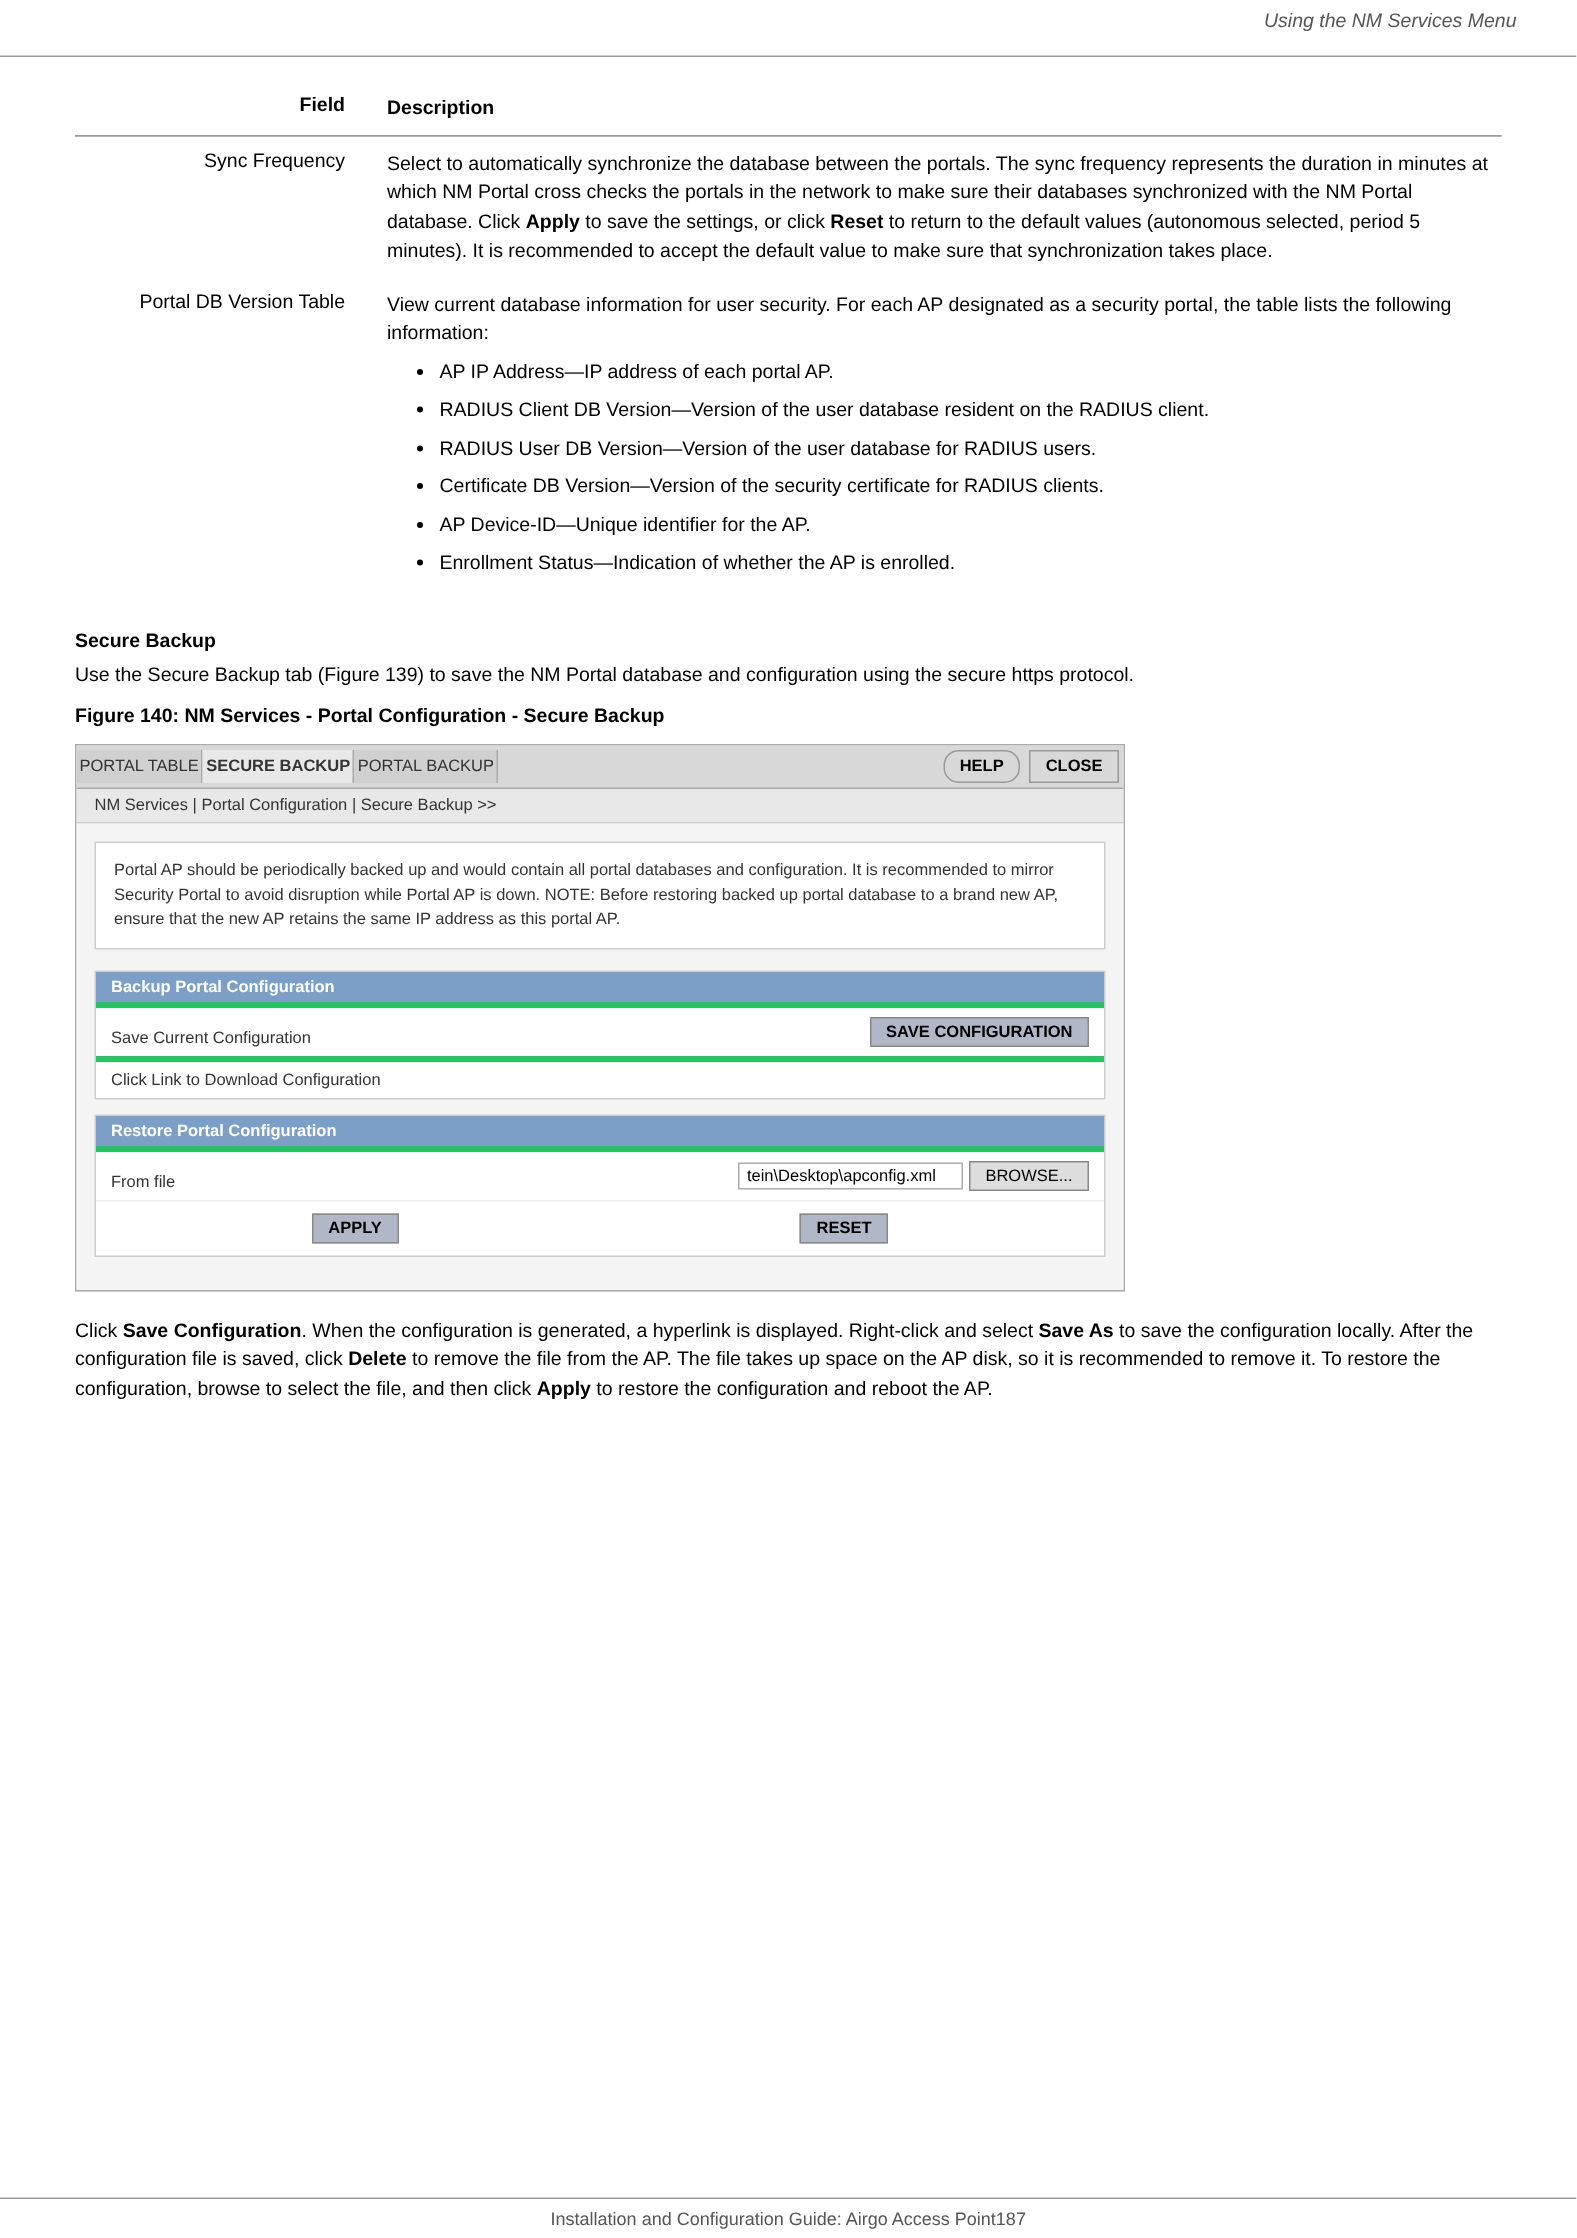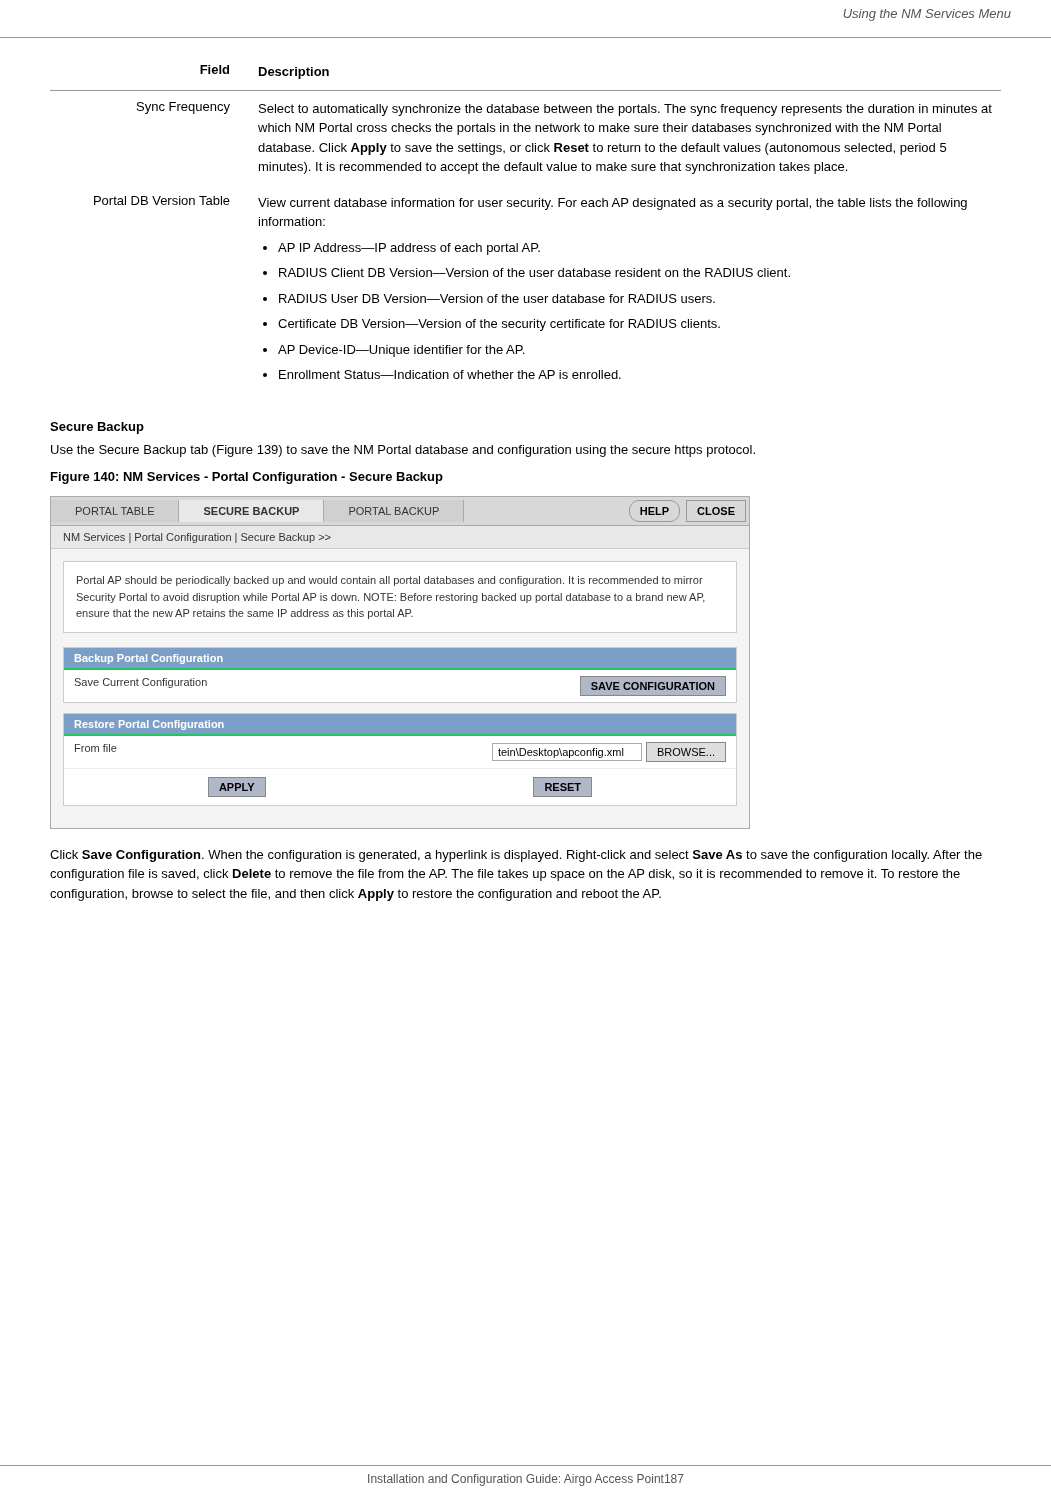--- a/index.html
+++ b/index.html
@@ -68,20 +68,21 @@
     }
 
     .bullet-list {
       list-style: disc;
       padding-left: 20px;
       margin-top: 6px;
     }
     .bullet-list li {
       margin-bottom: 6px;
       line-height: 1.5;
+      margin-left: 15px;
     }
 
     
     .section-heading {
       font-weight: bold;
       font-size: 13px;
       margin-bottom: 6px;
     }
 
     .section-para {
@@ -108,21 +109,21 @@
 
     .panel-tab-bar {
       background: #d8d8d8;
       border-bottom: 1px solid #aaa;
       display: flex;
       align-items: center;
       padding: 0;
     }
 
     .panel-tab {
-      padding: 5px 24px;
+      padding: 5px 2px;
       border-right: 1px solid #aaa;
       font-size: 11px;
       color: #333;
       background: #d0d0d0;
       cursor: pointer;
     }
     .panel-tab.active {
       background: #e8e8e8;
       font-weight: bold;
     }
@@ -180,23 +181,23 @@
     .config-section-header {
       background: #7b9fc7;
       color: #fff;
       font-weight: bold;
       font-size: 11px;
       padding: 4px 10px;
     }
 
     .config-row {
       display: flex;
-      align-items: flex-start;
+      align-items: flex-end;
       padding: 6px 10px;
-      border-top: 2px solid #22c55e;
+      border-top: 4px solid #22c55e;
       font-size: 11px;
     }
     .config-row:first-of-type {
       border-top: none;
     }
 
     .config-row-label {
       flex: 1;
       font-size: 11px;
       color: #333;
@@ -326,20 +327,24 @@
         <div class="info-box">Portal AP should be periodically backed up and would contain all portal databases and configuration. It is recommended to mirror Security Portal to avoid disruption while Portal AP is down. NOTE: Before restoring backed up portal database to a brand new AP, ensure that the new AP retains the same IP address as this portal AP.</div>
 
         <div class="config-section">
           <div class="config-section-header">Backup Portal Configuration</div>
           <div class="config-row">
             <div class="config-row-label">Save Current Configuration</div>
             <div class="config-row-control">
               <button class="panel-small-btn">SAVE CONFIGURATION</button>
             </div>
           </div>
+          <div class="config-row">
+            <div class="config-row-label">Click Link to Download Configuration</div>
+            <div class="config-row-control"></div>
+          </div>
         </div>
 
         <div class="config-section">
           <div class="config-section-header">Restore Portal Configuration</div>
           <div class="config-row">
             <div class="config-row-label">From file</div>
             <div class="config-row-control">
               <span class="file-input-box">tein\Desktop\apconfig.xml</span>
               <button class="panel-small-btn" style="background:#ddd; font-weight:normal;">Browse...</button>
             </div>

